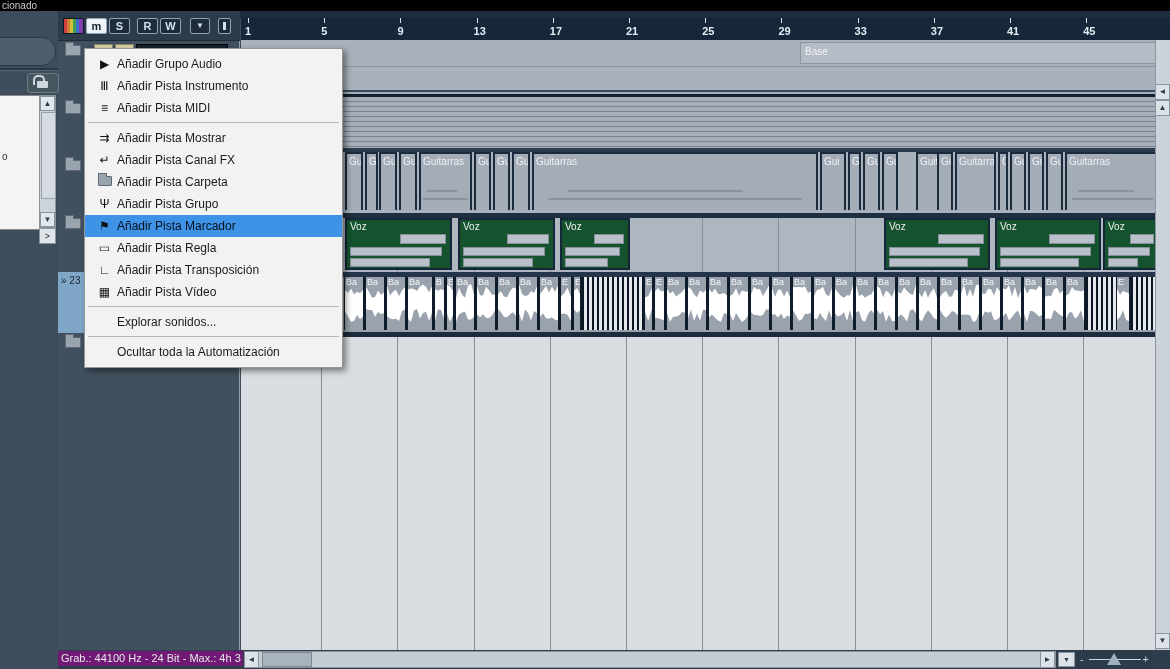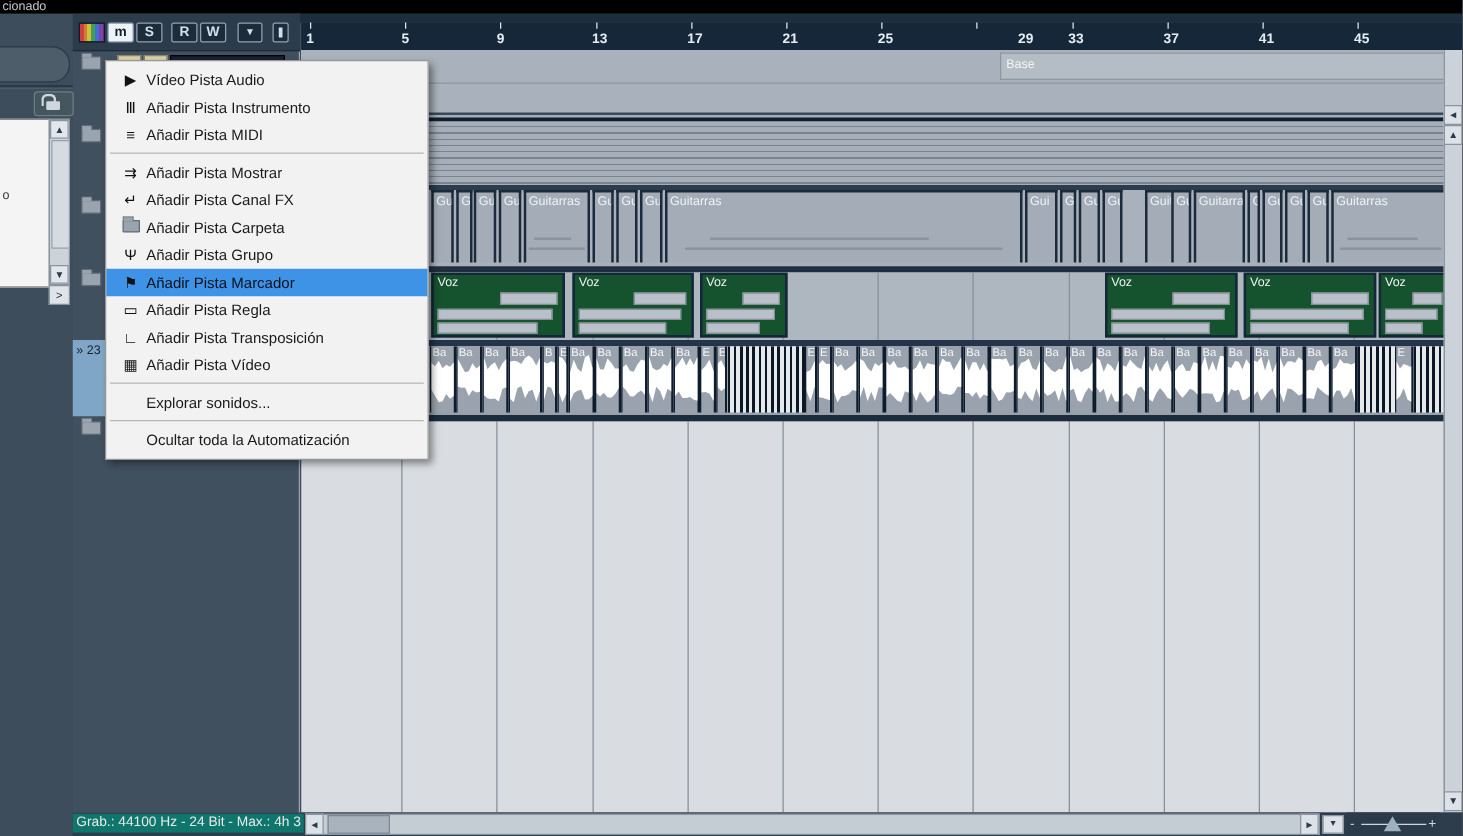--- a/index.html
+++ b/index.html
@@ -48,21 +48,21 @@
   .cssfolder{position:relative;display:inline-block;width:16px;height:11px;background:#9aa4af;
     border:1px solid #5f6a76;border-radius:1px;box-sizing:border-box;}
   .cssfolder::before{content:"";position:absolute;left:-1px;top:-4px;width:7px;height:3px;background:#9aa4af;
     border:1px solid #5f6a76;border-bottom:none;border-radius:1px 1px 0 0;}
   .tl-folder{position:absolute;left:7px;}
   .sel-track{position:absolute;left:0;top:261px;width:182px;height:61px;background:#7fa6c6;
     color:#16242f;font-size:10px;padding:3px 0 0 3px;box-sizing:border-box;}
   .tanrow{position:absolute;left:36px;top:33px;height:16px;display:flex;}
   .tanbtn{width:19px;height:16px;background:#d8d2a8;border:1px solid #8a8468;box-sizing:border-box;margin-right:2px;}
   .tanfield{width:92px;height:16px;background:#16222e;border:1px solid #000;box-sizing:border-box;}
-  .tl-status{position:absolute;left:0;top:640px;width:185px;height:15px;background:#0f766e;color:#e8e8e8;
+  .tl-status{position:absolute;left:0;top:640px;width:185px;height:15px;background:#701a75;color:#e8e8e8;
     font-size:11px;line-height:15px;padding-left:3px;box-sizing:border-box;white-space:nowrap;overflow:hidden;}
 
   
   .topstrip{left:240px;top:11px;width:930px;height:7px;background:#1d2d3d;}
   .ruler{left:241px;top:18px;width:929px;height:22px;background:#152739;color:#e4ebf2;}
   .tick-num{position:absolute;top:7px;font-size:11px;font-weight:bold;}
   .tick-line{position:absolute;top:0;width:1px;height:5px;background:#dfe6ee;}
   .arrange{left:241px;top:40px;width:914px;height:610px;background:#d9dce0;overflow:hidden;}
   .gridline{position:absolute;width:1px;background:#868e97;}
   .laneA{left:241px;top:40px;width:914px;height:50px;background:#a9b2bc;border-bottom:2px solid #39495a;overflow:hidden;}
@@ -135,21 +135,21 @@
       <div class="tick-num" style="left: 156.4px;">9</div>
       <div class="tick-line" style="left: 235.6px;"></div>
       <div class="tick-num" style="left: 232.6px;">13</div>
       <div class="tick-line" style="left: 311.8px;"></div>
       <div class="tick-num" style="left: 308.8px;">17</div>
       <div class="tick-line" style="left: 388px;"></div>
       <div class="tick-num" style="left: 385px;">21</div>
       <div class="tick-line" style="left: 464.2px;"></div>
       <div class="tick-num" style="left: 461.2px;">25</div>
       <div class="tick-line" style="left: 540.4px;"></div>
-      <div class="tick-num" style="left: 537.4px; margin-left: 36px;">29</div>
+      <div class="tick-num" style="left: 537.4px;">29</div>
       <div class="tick-line" style="left: 616.6px;"></div>
       <div class="tick-num" style="left: 613.6px;">33</div>
       <div class="tick-line" style="left: 692.8px;"></div>
       <div class="tick-num" style="left: 689.8px;">37</div>
       <div class="tick-line" style="left: 769px;"></div>
       <div class="tick-num" style="left: 766px;">41</div>
       <div class="tick-line" style="left: 845.2px;"></div>
       <div class="tick-num" style="left: 842.2px;">45</div>
     </div>
 
@@ -424,21 +424,21 @@
       <div class="sb-vs-btn" style="top:0;">▲</div>
       <div class="sb-vs-thumb"></div>
       <div class="sb-vs-btn" style="bottom:0;">▼</div>
     </div>
     <div class="sb-more-btn">&gt;</div>
   </div>
 
   <div class="abs menu" id="menu">
       <div class="menu-item">
         <span class="mi-icon">▶</span>
-        <span>Vídeo Pista Audio</span>
+        <span>Añadir Grupo Audio</span>
       </div>
       <div class="menu-item">
         <span class="mi-icon">Ⅲ</span>
         <span>Añadir Pista Instrumento</span>
       </div>
       <div class="menu-item">
         <span class="mi-icon">≡</span>
         <span>Añadir Pista MIDI</span>
       </div>
       <div class="menu-sep"></div>

